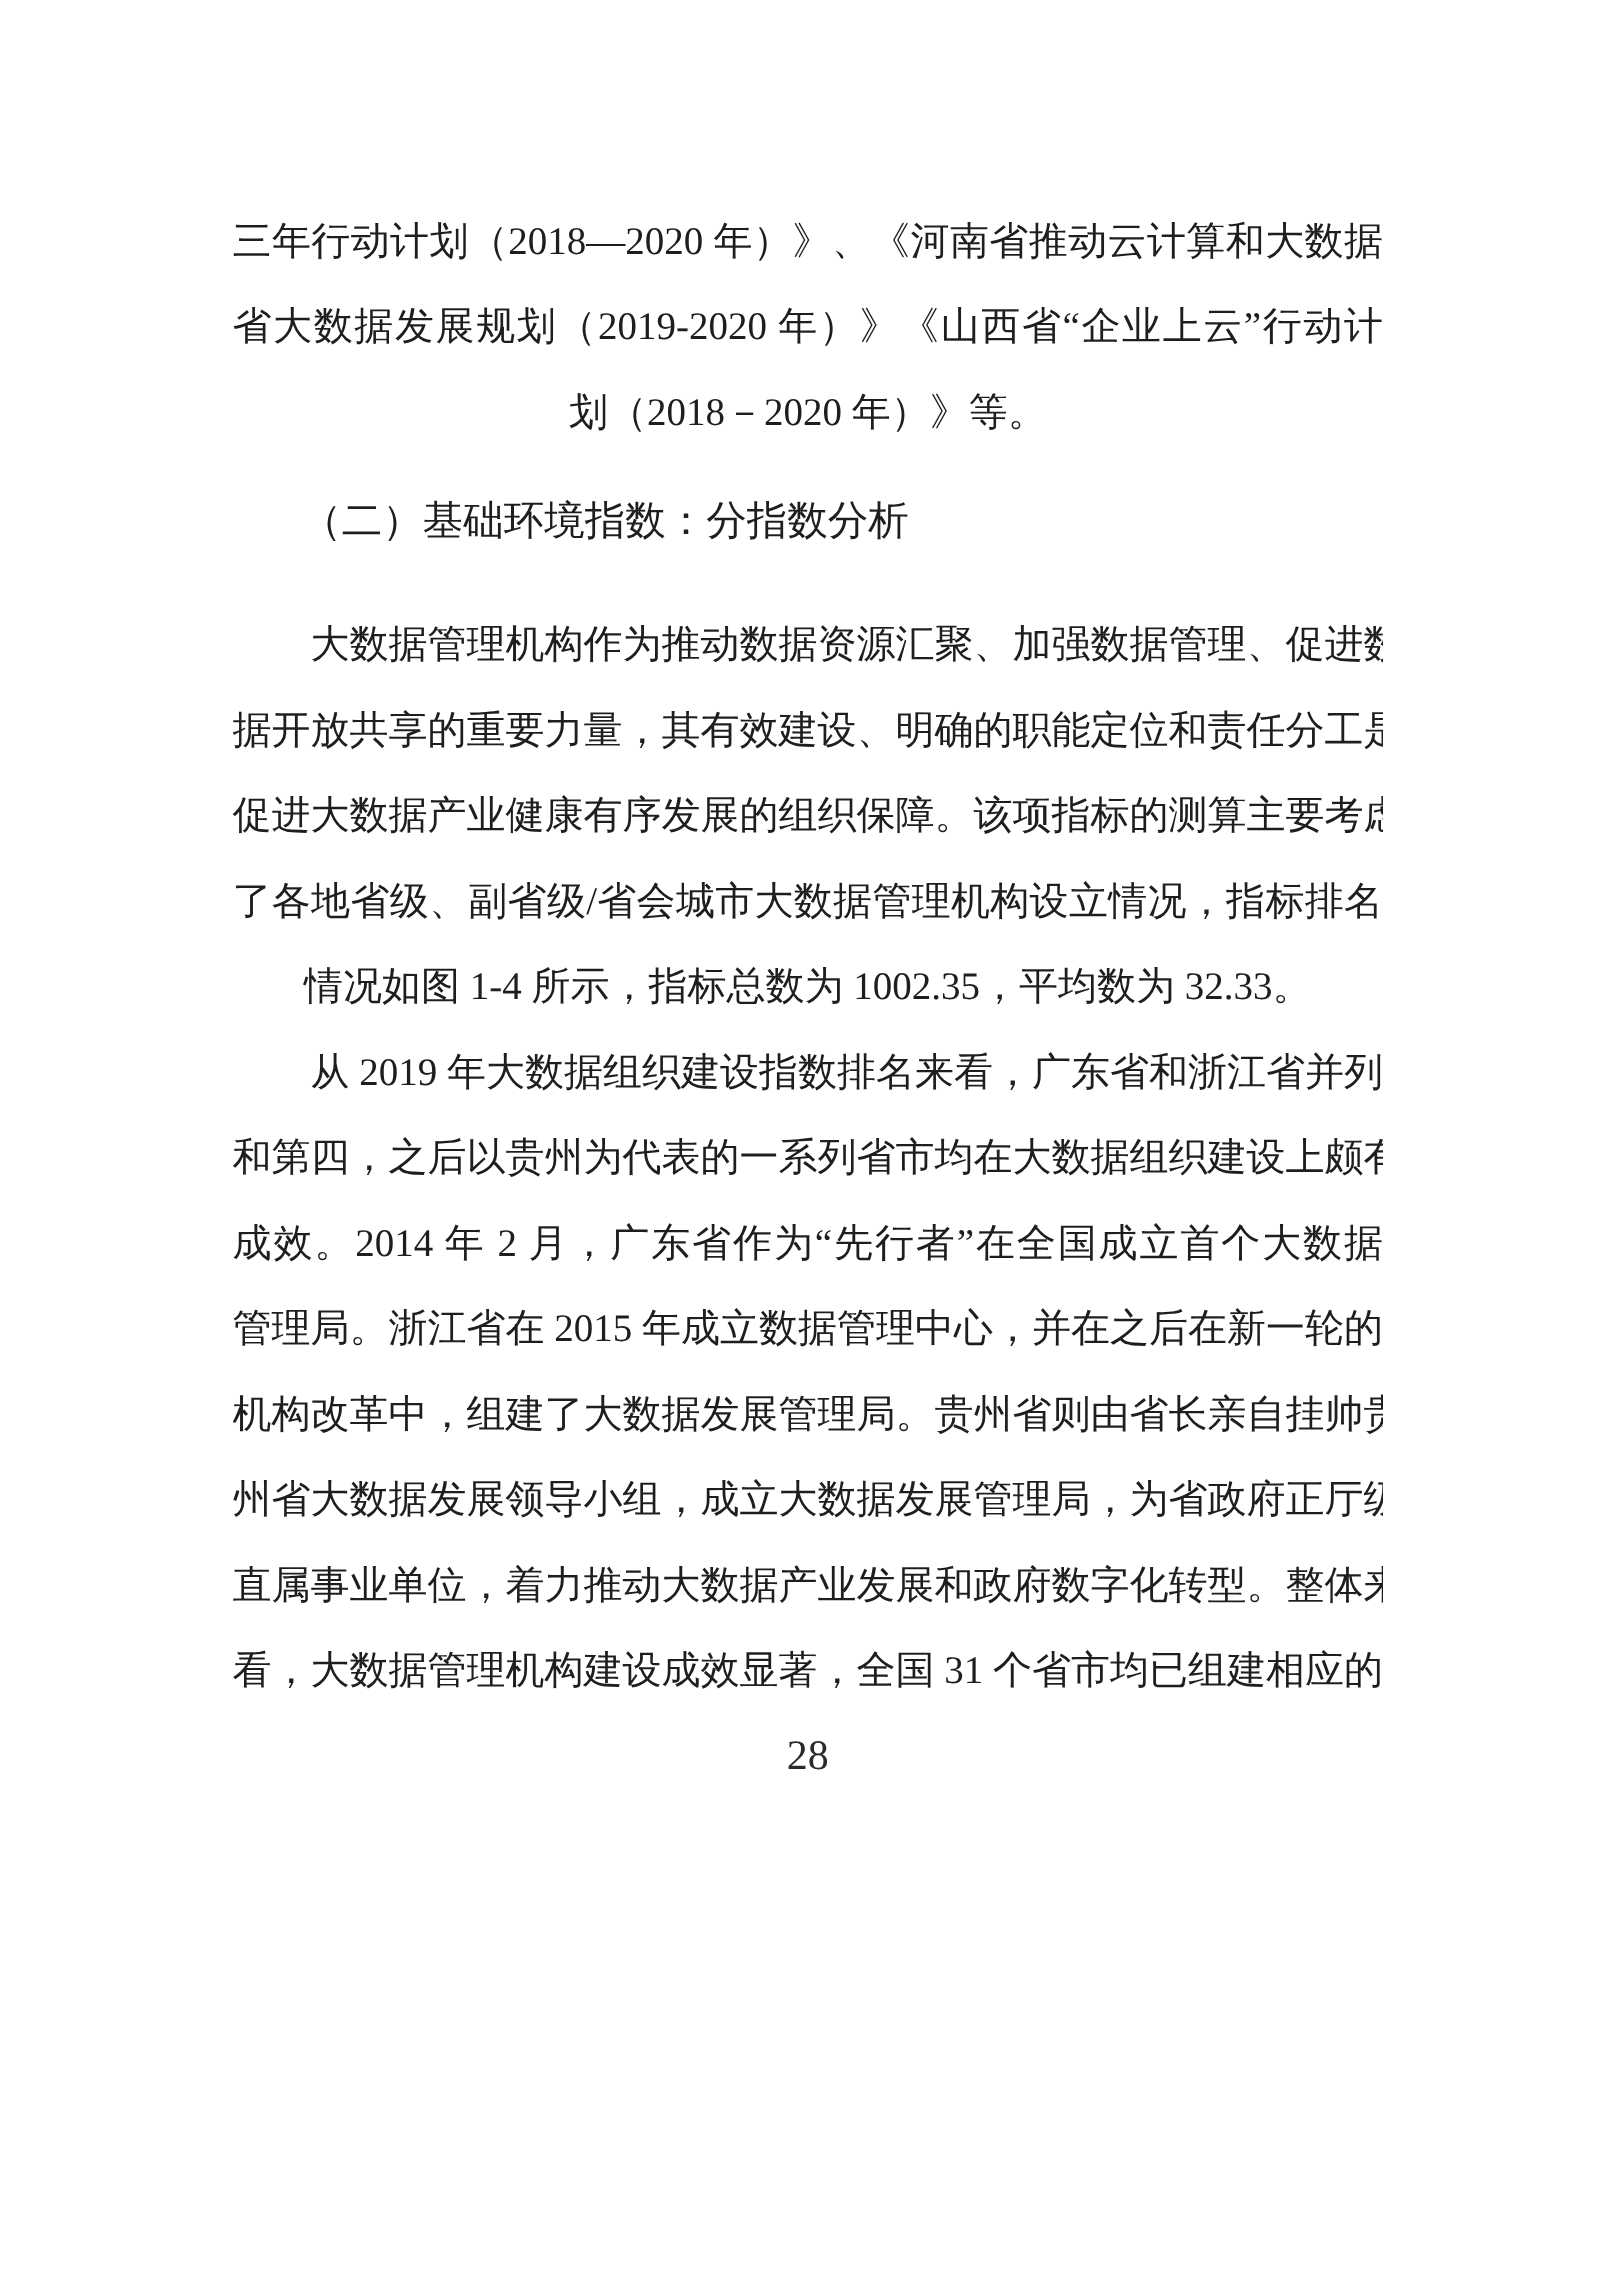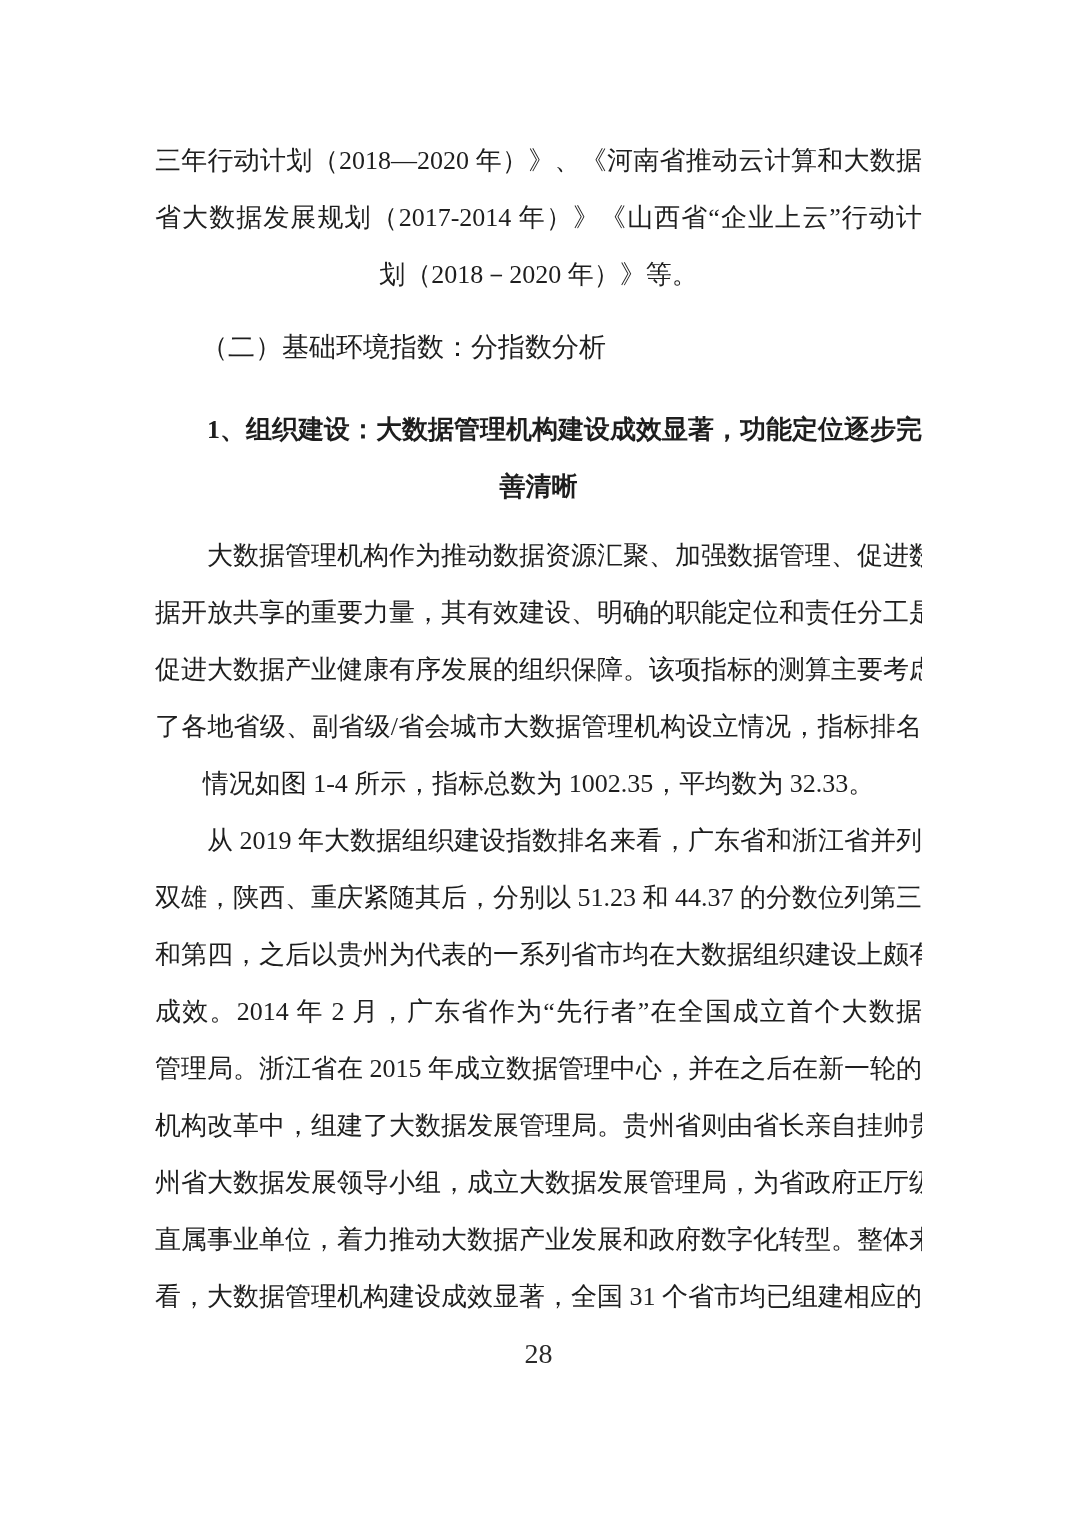--- a/index.html
+++ b/index.html
@@ -62,42 +62,37 @@
   }
 </style>
 </head>
 <body>
 
 <div class="page">
   <div class="content">
 
     <div class="para">
       <div class="line">三年行动计划（2018—2020 年）》、《河南省推动云计算和大数据</div>
-      <div class="line">省大数据发展规划（2017-2014 年）》《山西省“企业上云”行动计</div>
+      <div class="line">省大数据发展规划（2019-2020 年）》《山西省“企业上云”行动计</div>
       <div class="line end">划（2018－2020 年）》等。</div>
     </div>
 
     <div class="h-section">（二）基础环境指数：分指数分析</div>
 
-    <div class="para h-sub">
-      <div class="line bold indent">1、组织建设：大数据管理机构建设成效显著，功能定位逐步完</div>
-      <div class="line bold end">善清晰</div>
-    </div>
 
     <div class="para">
       <div class="line indent">大数据管理机构作为推动数据资源汇聚、加强数据管理、促进数</div>
       <div class="line">据开放共享的重要力量，其有效建设、明确的职能定位和责任分工是</div>
       <div class="line">促进大数据产业健康有序发展的组织保障。该项指标的测算主要考虑</div>
       <div class="line">了各地省级、副省级/省会城市大数据管理机构设立情况，指标排名</div>
       <div class="line end">情况如图 1-4 所示，指标总数为 1002.35，平均数为 32.33。</div>
     </div>
 
     <div class="para">
       <div class="line indent">从 2019 年大数据组织建设指数排名来看，广东省和浙江省并列</div>
-      <div class="line">双雄，陕西、重庆紧随其后，分别以 51.23 和 44.37 的分数位列第三</div>
       <div class="line">和第四，之后以贵州为代表的一系列省市均在大数据组织建设上颇有</div>
       <div class="line">成效。2014 年 2 月，广东省作为“先行者”在全国成立首个大数据</div>
       <div class="line">管理局。浙江省在 2015 年成立数据管理中心，并在之后在新一轮的</div>
       <div class="line">机构改革中，组建了大数据发展管理局。贵州省则由省长亲自挂帅贵</div>
       <div class="line">州省大数据发展领导小组，成立大数据发展管理局，为省政府正厅级</div>
       <div class="line">直属事业单位，着力推动大数据产业发展和政府数字化转型。整体来</div>
       <div class="line end">看，大数据管理机构建设成效显著，全国 31 个省市均已组建相应的</div>
     </div>
 
     <div class="pageno">28</div>

